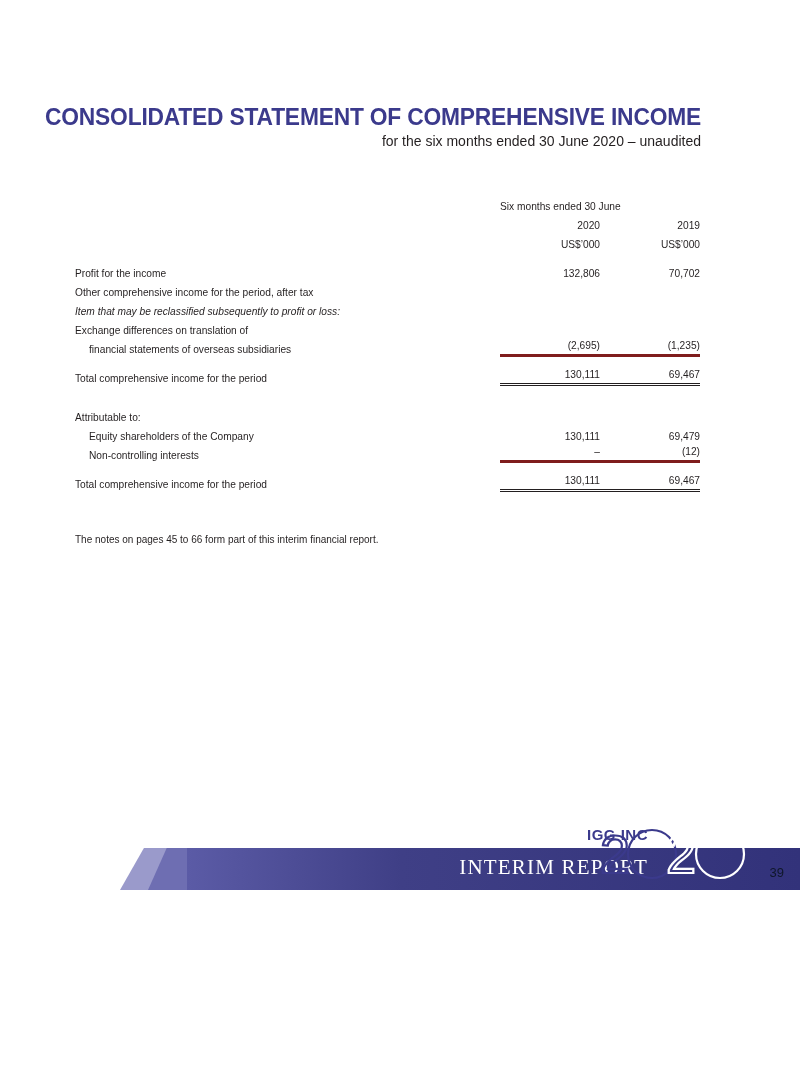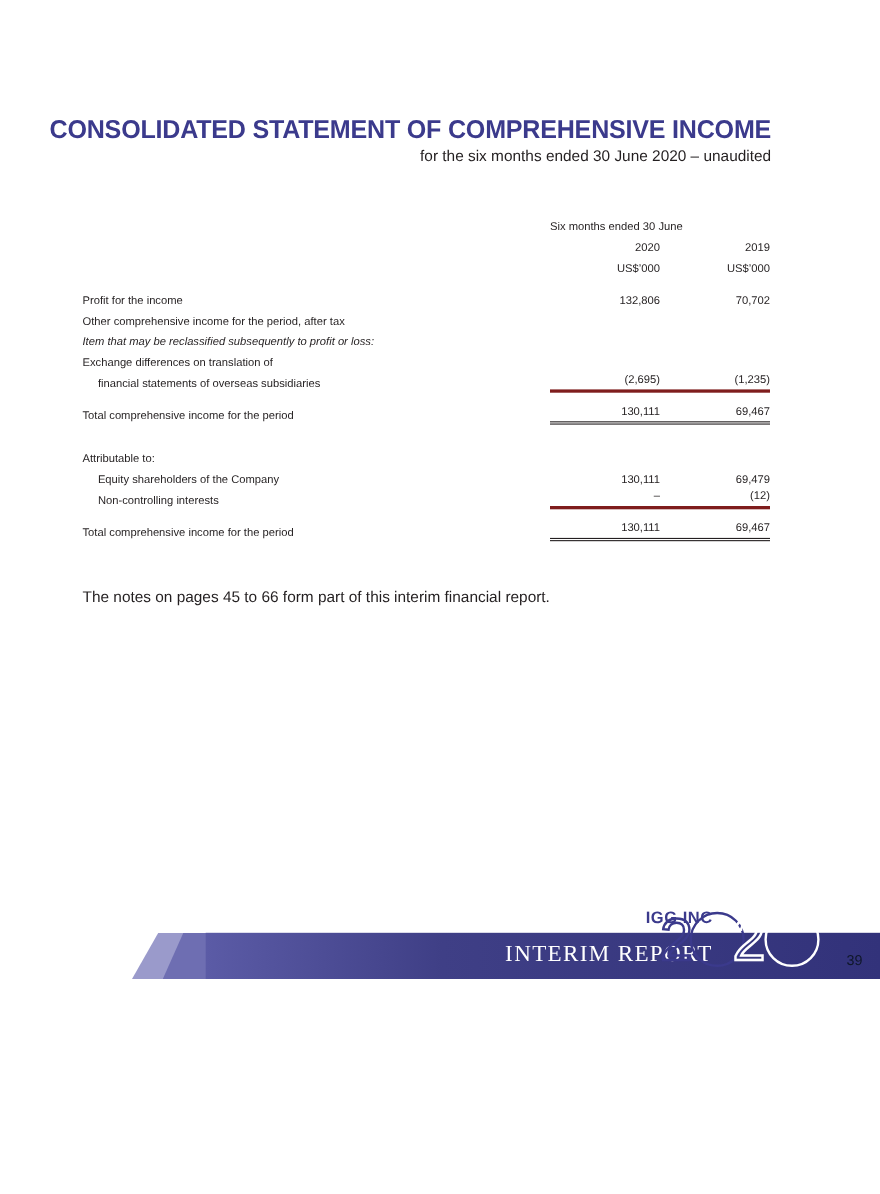--- a/index.html
+++ b/index.html
@@ -75,21 +75,21 @@
   .dul {
     border-bottom: 3px double #231f20;
     padding-bottom: 2px;
   }
 
   .cell-pad { padding-bottom: 3px !important; }
 
   .notes {
     position: absolute;
     top: 534px; left: 75px;
-    font-size: 14px;
+    font-size: 10px;
     color: #231f20;
   }
 
   
   .footer {
     position: absolute;
     left: 0; bottom: 14px;
     width: 800px; height: 62px;
   }
   .footer-bar {

